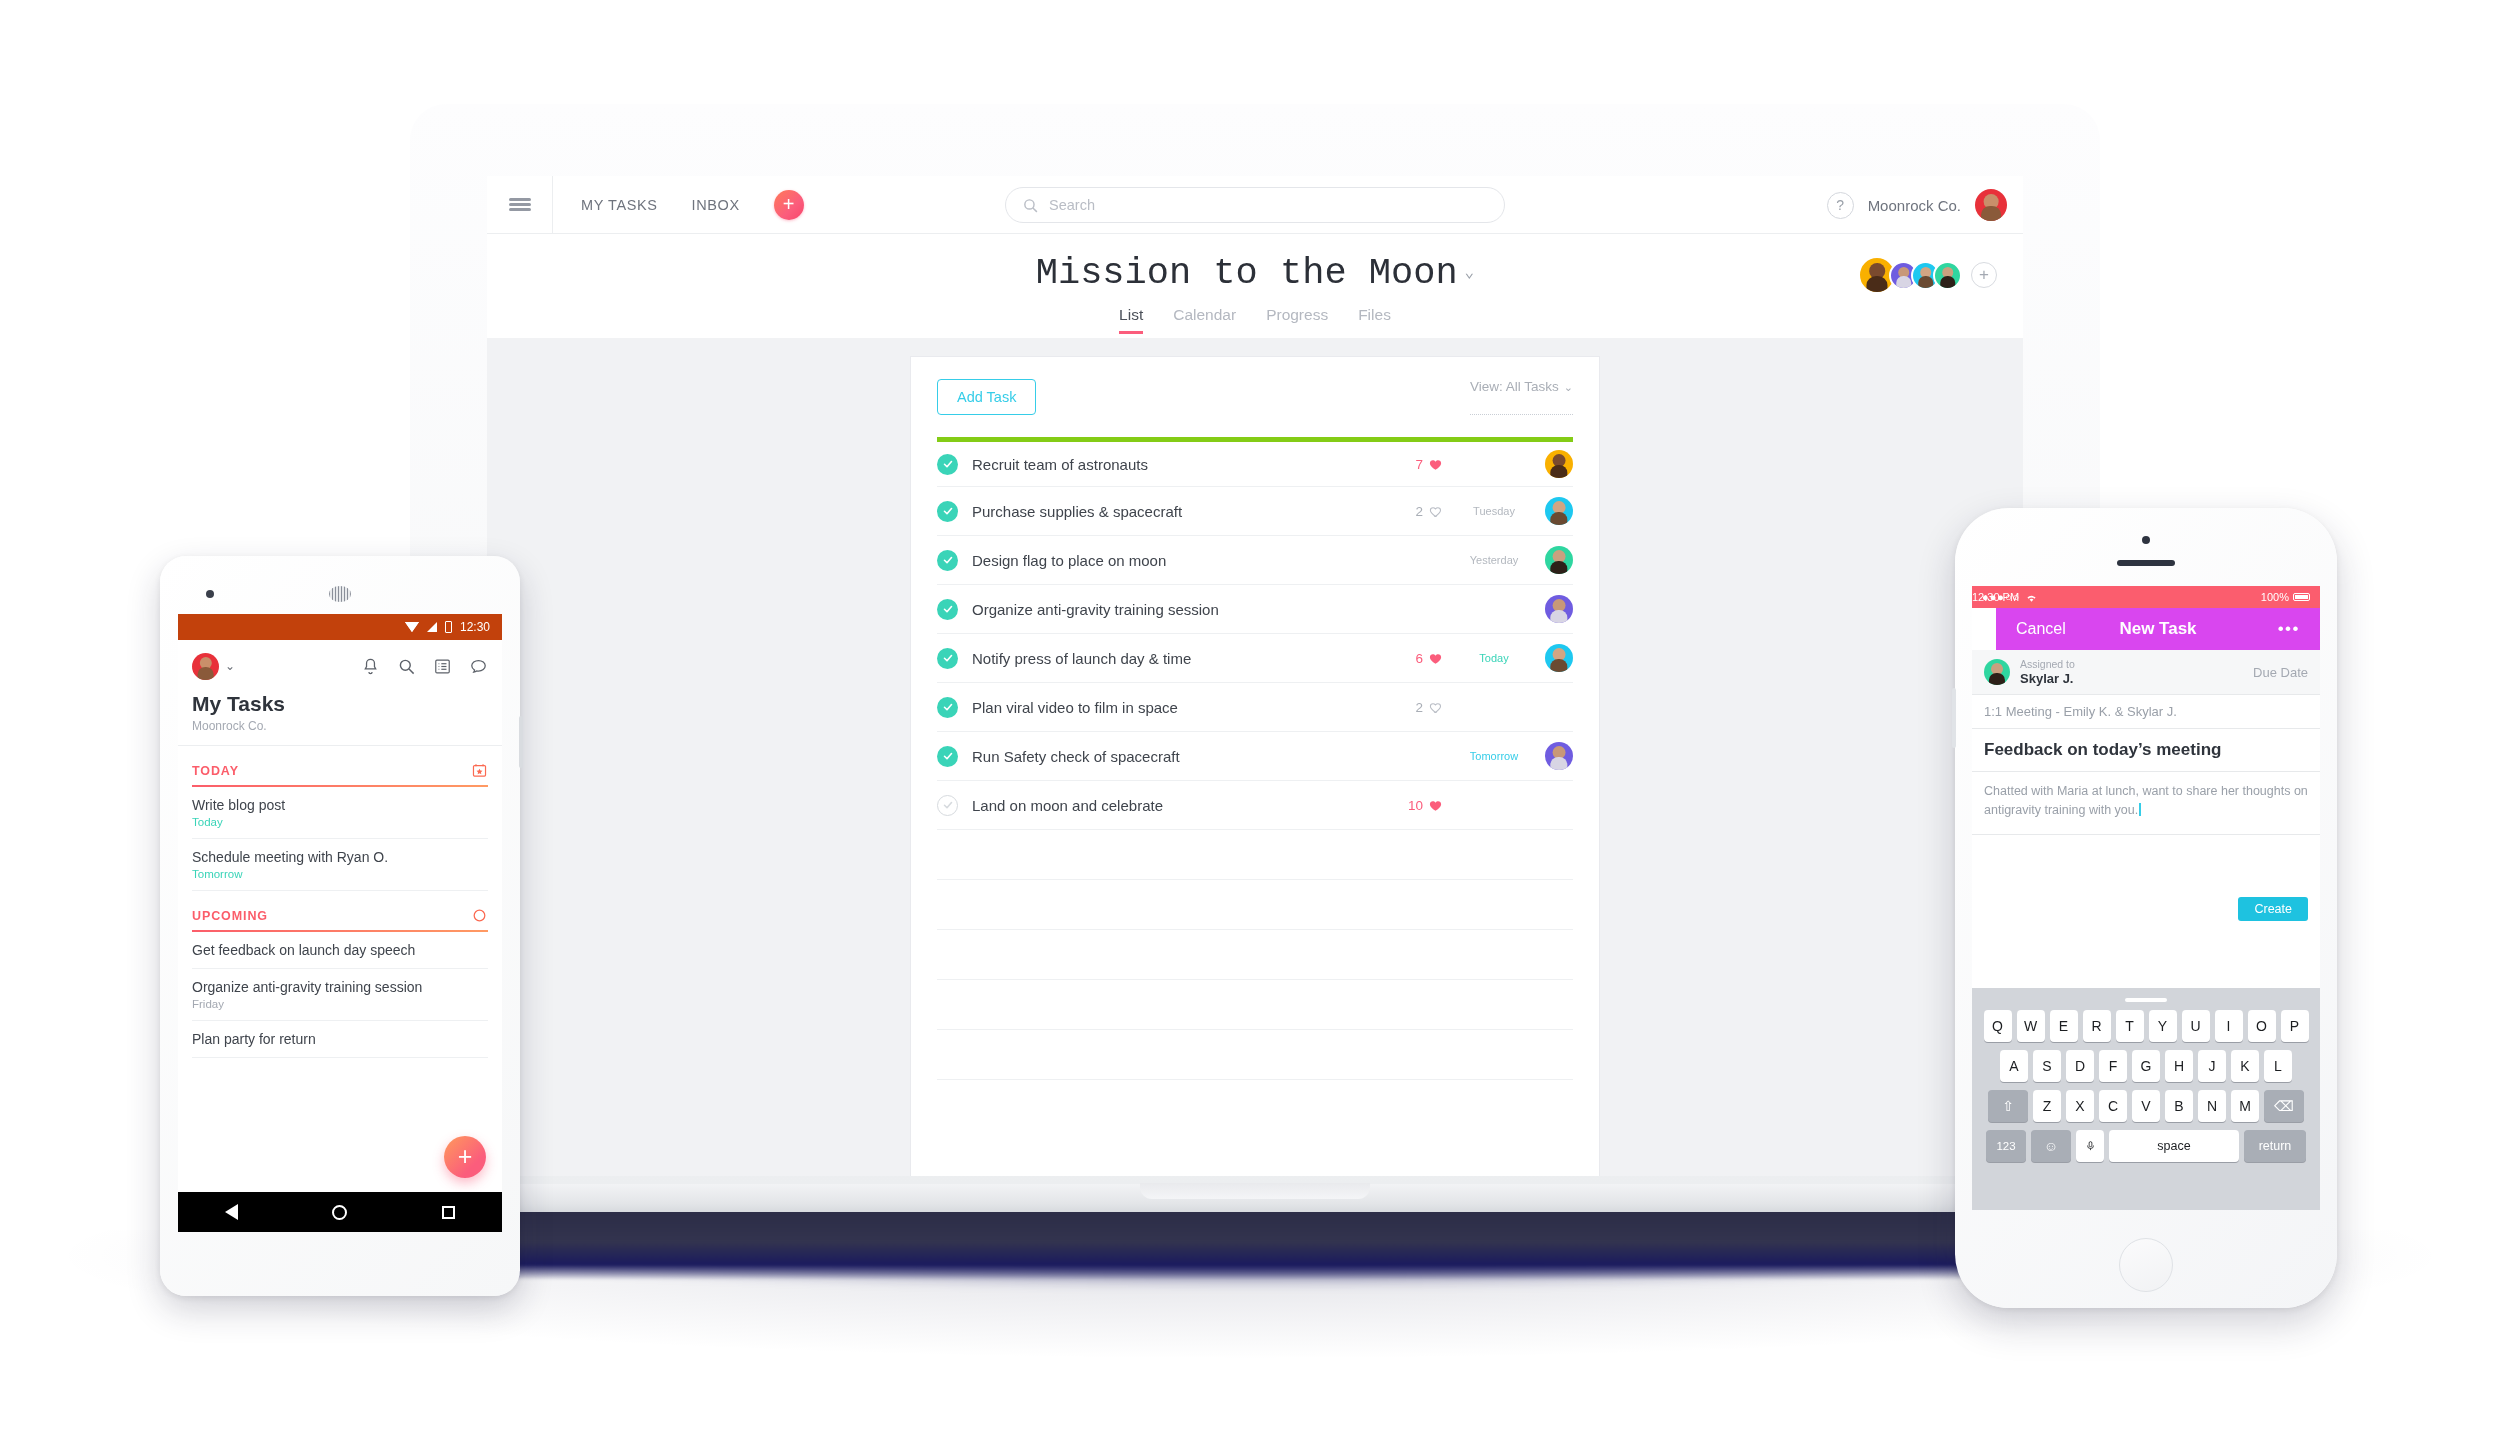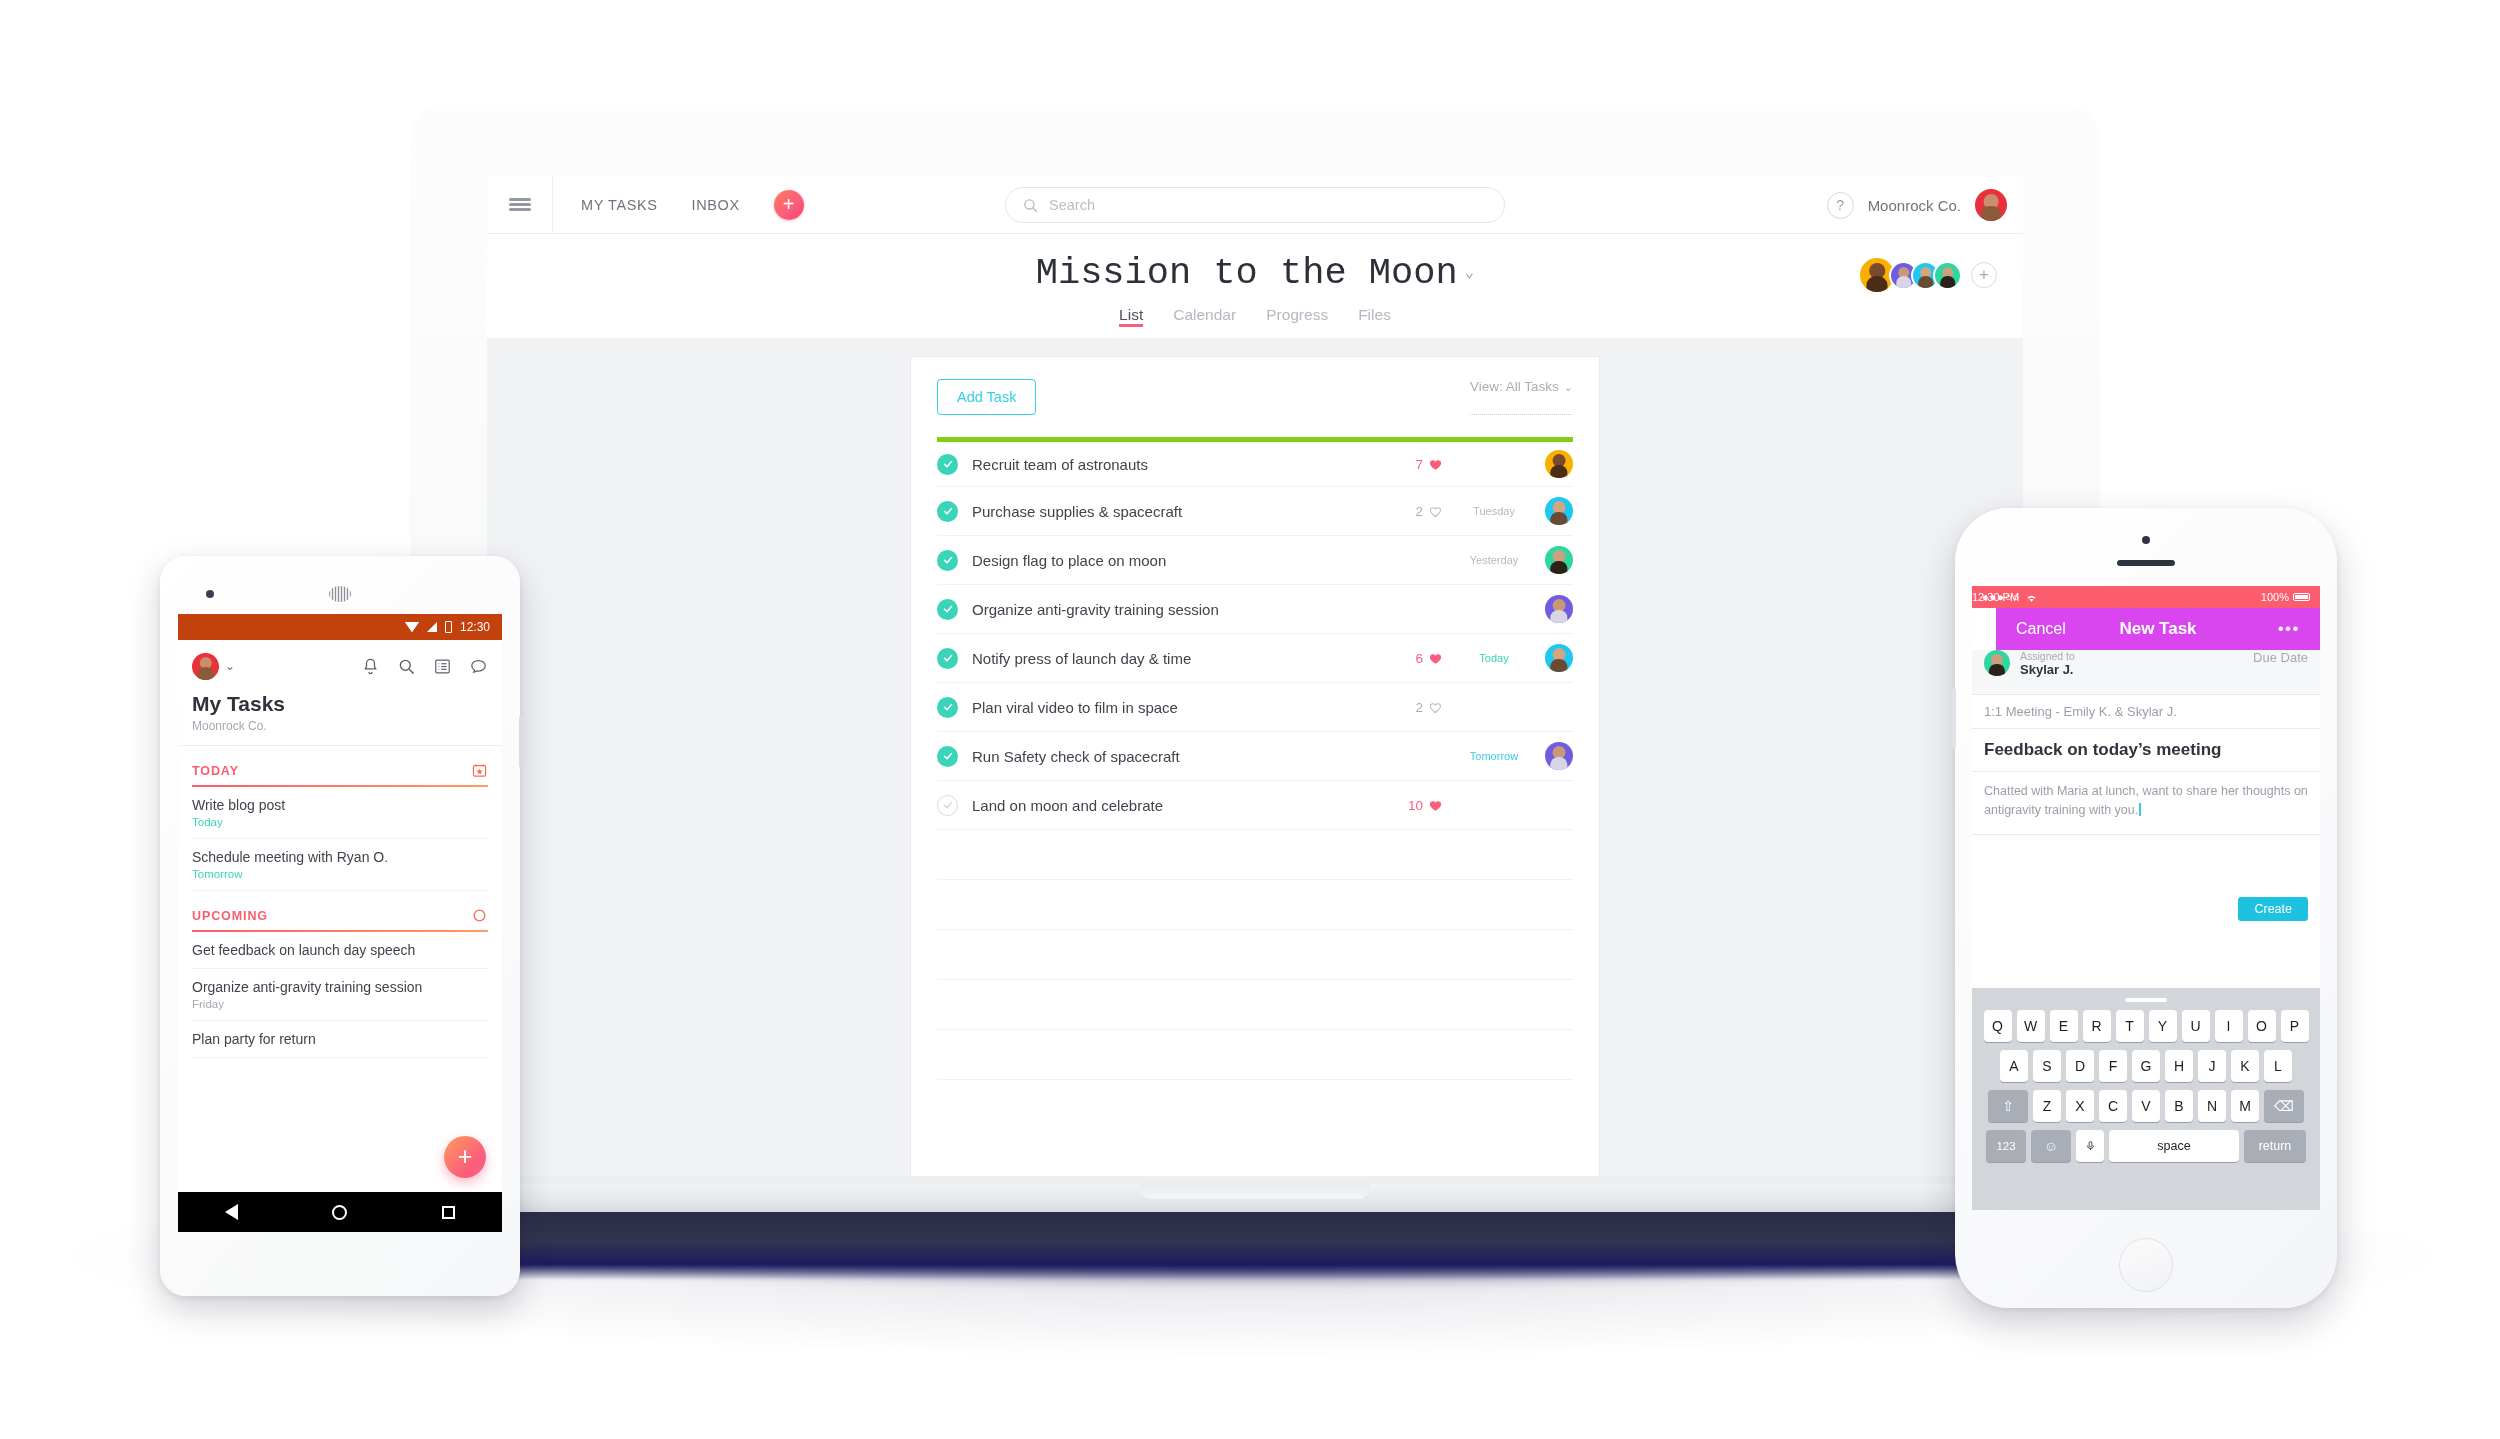--- a/index.html
+++ b/index.html
@@ -99,21 +99,21 @@
   .av-green{ background:#2fd6a0; } .av-green::before{background:#caa07f;} .av-green::after{background:#2d2018;}
 
   
   .lt-projhead { position:relative; background:#fff; height: 104px; }
   .proj-title {
     position:absolute; left:0; right:0; top: 18px; text-align:center;
     font-family:Liberation Mono, monospace; font-size: 37px; color:#2c3038; font-weight:400;
   }
   .proj-caret { font-size: 16px; color:#9aa0a9; vertical-align: 6px; margin-left:7px; }
   .proj-tabs { position:absolute; left:0; right:0; top: 72px; display:flex; justify-content:center; gap: 30px; }
-  .proj-tab { font-size:15.5px; color:#b4b8c0; cursor:pointer; }
+  .proj-tab { font-size:15.5px; color:#b4b8c0; cursor:pointer; padding-bottom:7px; }
   .proj-tab.active { color:#4b5059; border-bottom: 3px solid #fb5d7c; }
   .members { position:absolute; right: 26px; top: 22px; display:flex; align-items:center; }
   .members .av { margin-left: -7px; border:2px solid #fff; }
   .member-add {
     width:26px; height:26px; border-radius:50%; border:1px solid #d8dbe0; color:#a4a9b2;
     font-size:17px; line-height:24px; text-align:center; margin-left: 9px; cursor:pointer; background:#fff;
   }
 
   
   .lt-content { background:#f1f2f4; height: 838px; padding-top: 18px; }
@@ -220,21 +220,21 @@
   .i-dots { letter-spacing:1px; }
   .i-time { position:absolute; left:0; right:0; text-align:left; font-size:11px; }
   .i-right { margin-left:auto; display:flex; align-items:center; gap:4px; font-size:11px; }
   .i-bat { width:17px;height:8px;border:1px solid #fff;border-radius:2px;position:relative; }
   .i-bat i { position:absolute; inset:1px; background:#fff; display:block; }
   .i-navbar { height: 42px; background:#d946ef; color:#fff; display:flex; align-items:center;
               padding: 0 20px; position:relative;margin-left:24px; }
   .i-cancel { font-size:16px; cursor:pointer; }
   .i-navtitle { position:absolute; left:0; right:0; text-align:center; font-size:17px; font-weight:700; }
   .i-dots3 { margin-left:auto; font-size:17px; letter-spacing:1.5px; cursor:pointer; z-index:2; }
-  .i-assign { height: 45px; background:#f6f7f8; display:flex; padding: 0 12px; gap:10px;
+  .i-assign { height: 45px; background:#f6f7f8; display:flex; align-items:center; padding: 0 12px; gap:10px;
               border-bottom:1px solid #e7e9eb; }
   .i-assign-av { width: 26px; height:26px; }
   .i-assign-lbl { font-size:10.5px; color:#a4a9b2; line-height:1.15; }
   .i-assign-name { font-size: 13px; color:#2f343c; font-weight:700; }
   .i-due { margin-left:auto; font-size:13px; color:#a4a9b2; cursor:pointer; }
   .i-proj { padding: 9px 12px; font-size: 13px; color:#9aa0a9; border-bottom:1px solid #e7e9eb; }
   .i-tasktitle { padding: 11px 12px; font-size: 17px; color:#2f343c; font-weight:700; border-bottom:1px solid #e7e9eb; }
   .i-notes { padding: 10px 12px 14px 12px; font-size: 12.5px; color:#9aa0a9; line-height: 1.5; border-bottom:1px solid #e7e9eb; }
   .i-caret { display:inline-block; width:1.5px; height:13px; background:#36cde8; vertical-align:-2px; margin-left:1px; }
   .i-body { height: 120px; position:relative; }

